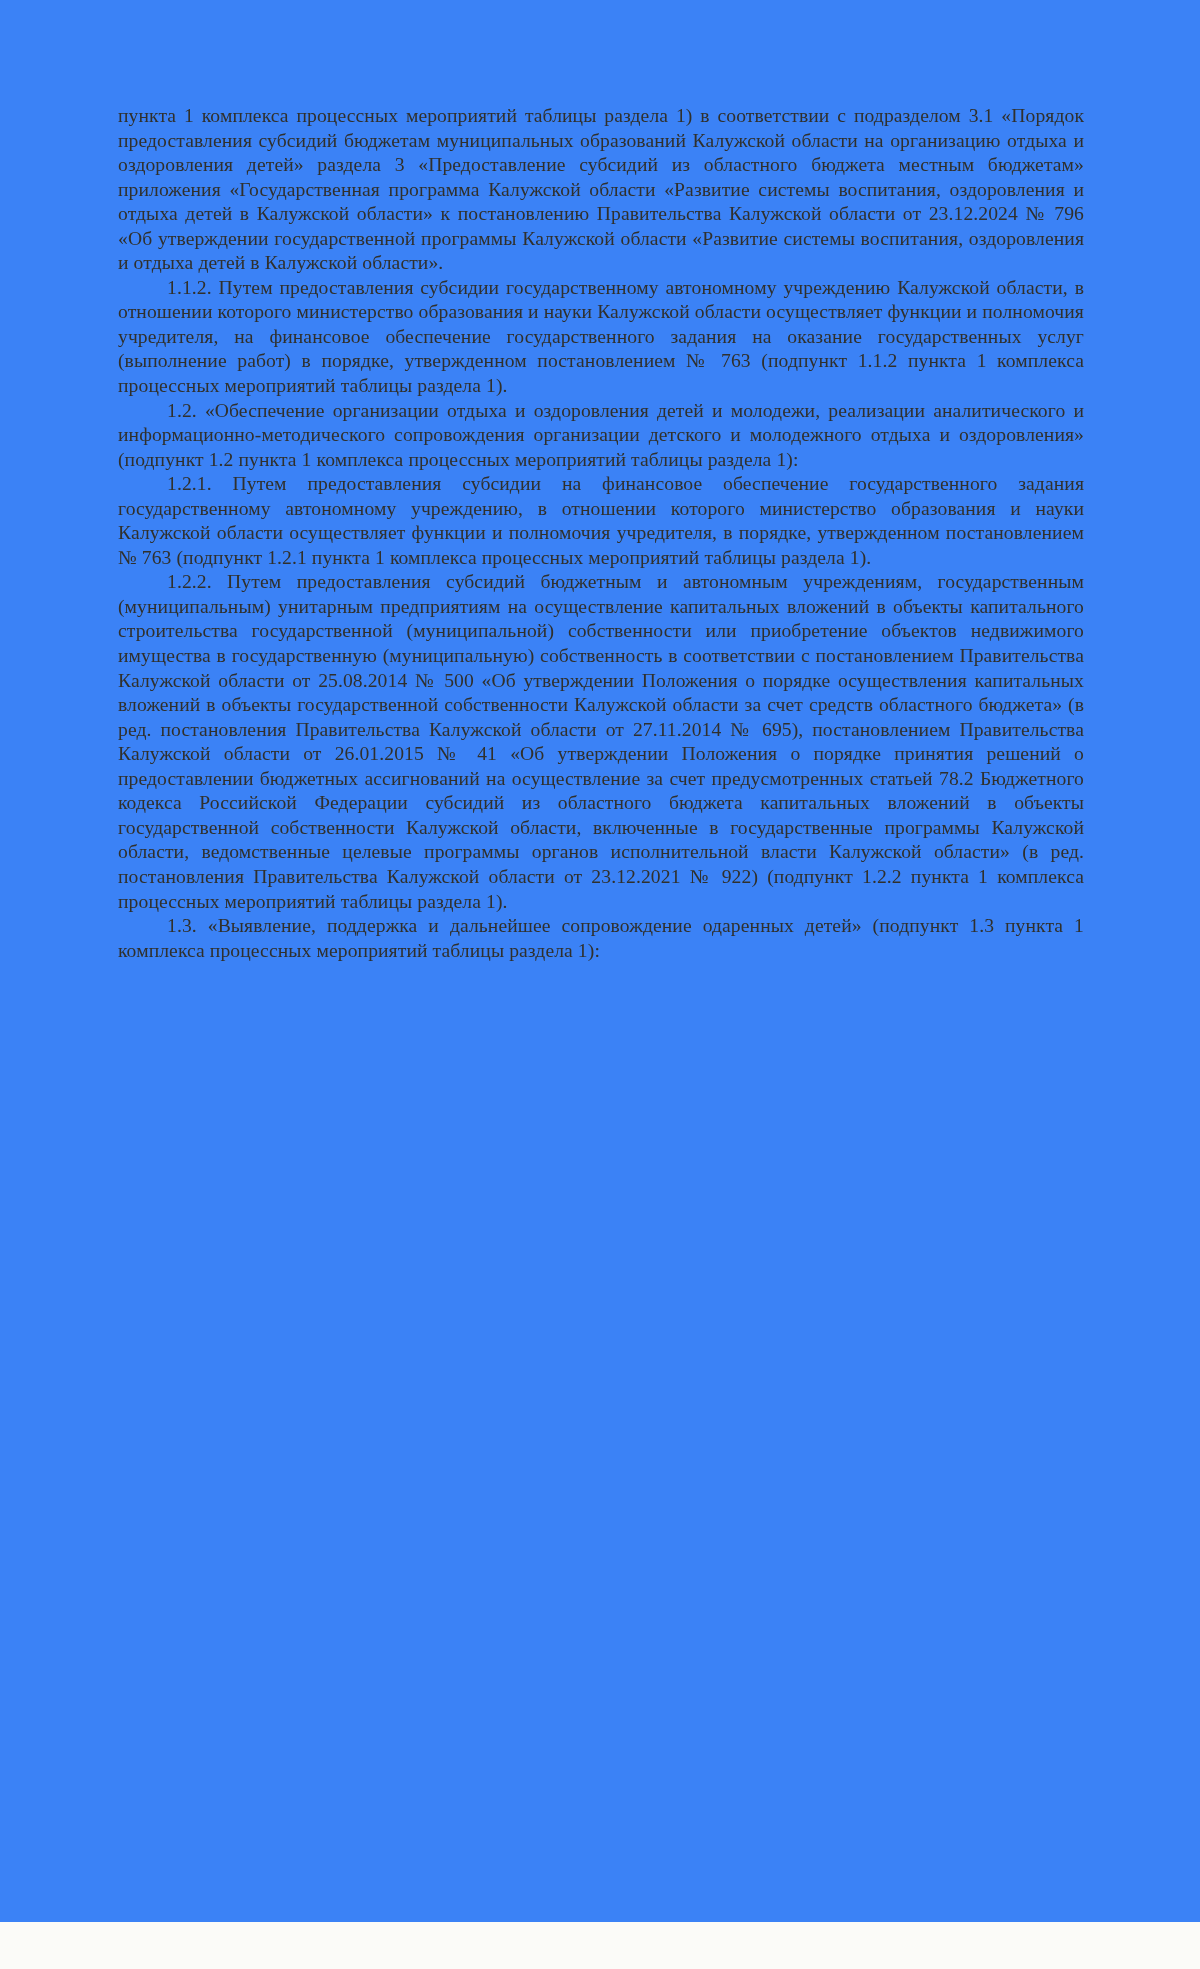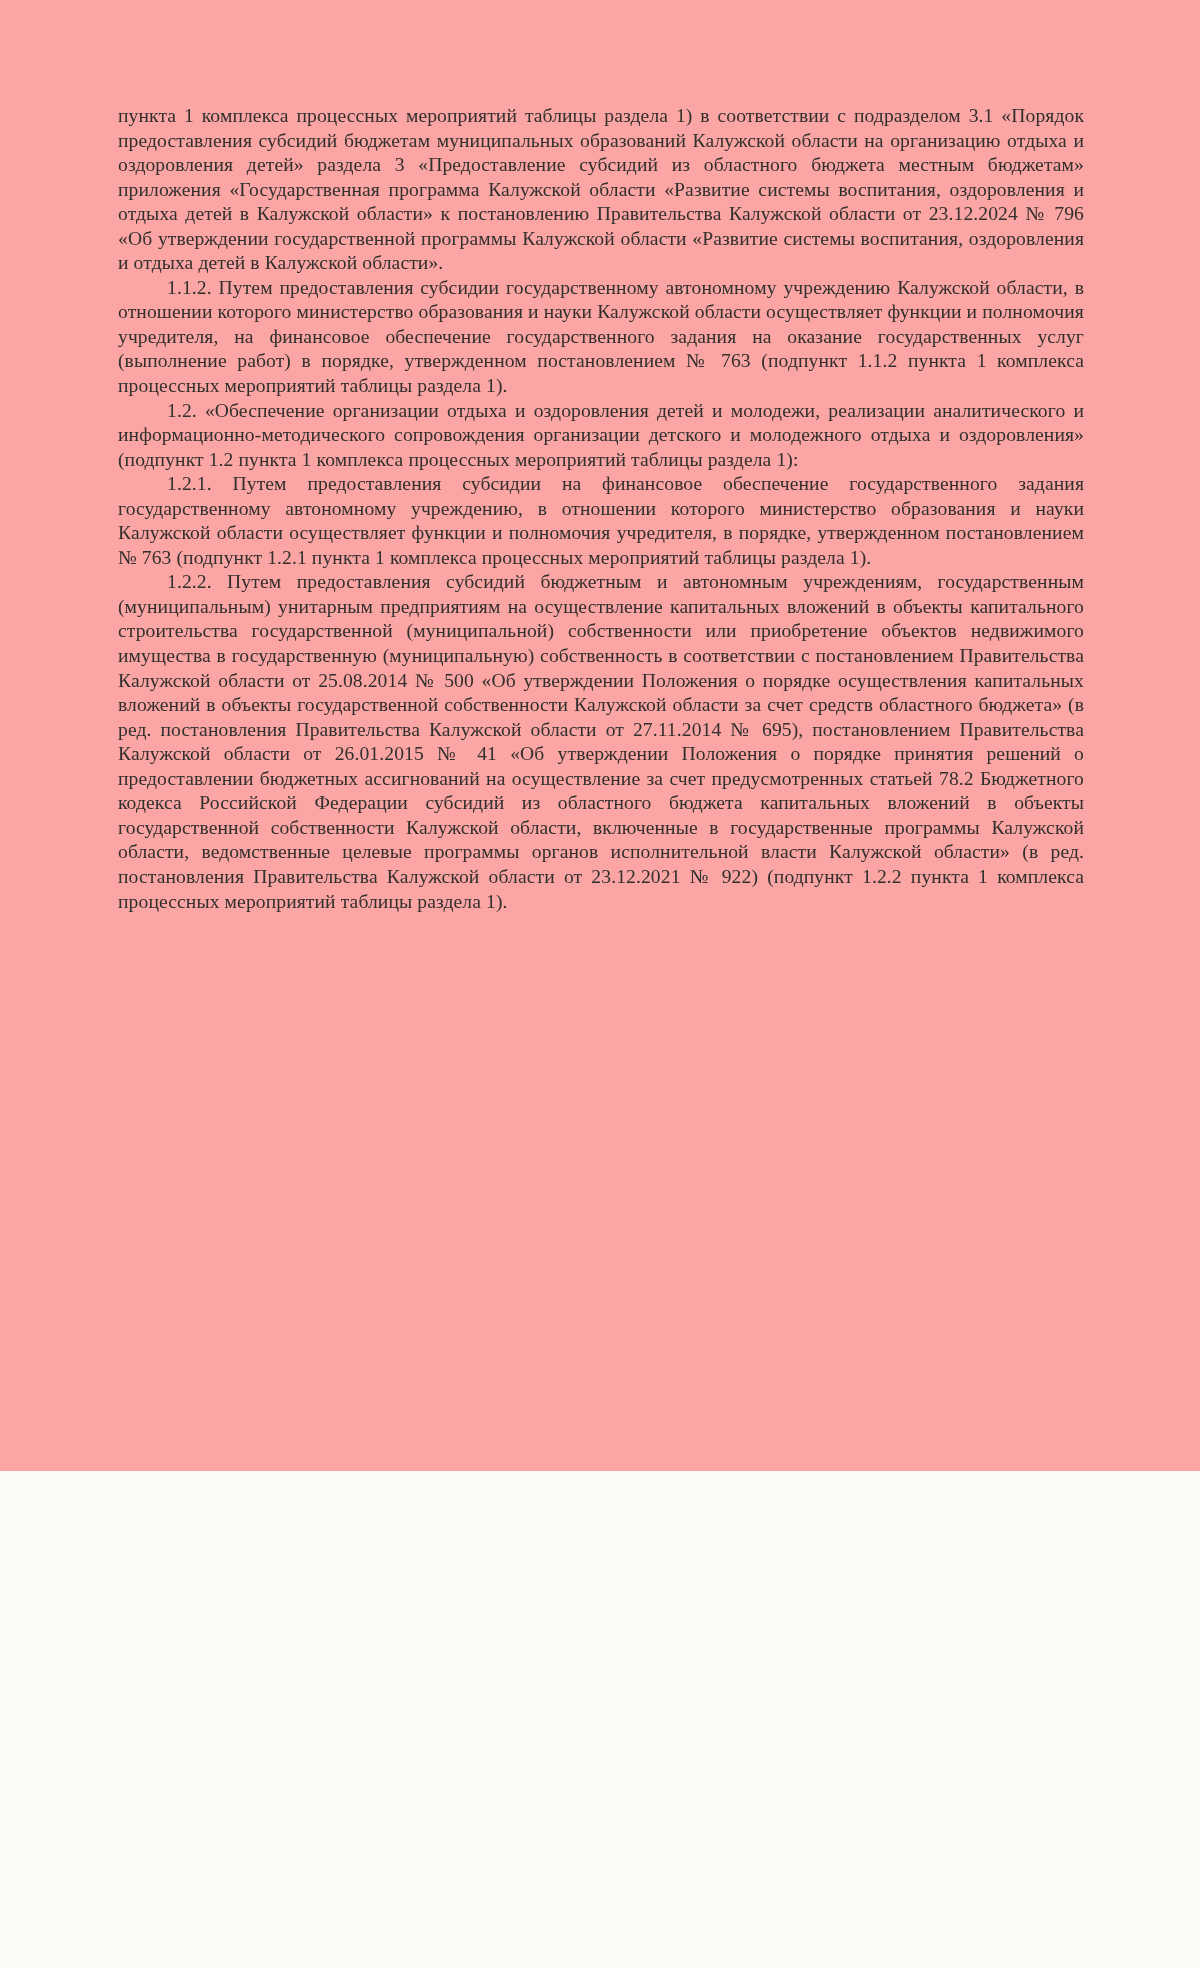--- a/index.html
+++ b/index.html
@@ -12,22 +12,22 @@
     background: #fbfbf8;
     font-family: "Liberation Serif", "DejaVu Serif", serif;
     position: relative;
     overflow: hidden;
   }
   .page {
     position: absolute;
     left: 0;
     top: 0;
     width: 1200px;
-    height: 1471px;
-    background: #fca5a5;
+    height: 1922px;
+    background: #3b82f6;
   }
   .text-block {
     position: absolute;
     left: 118px;
     top: 104px;
     width: 966px;
     color: #30302c;
     font-size: 19.6px;
     line-height: 24.55px;
     text-align: justify;
@@ -44,14 +44,15 @@
 </head>
 <body>
 
 <div class="page">
   <div class="text-block">
     <p>пункта 1 комплекса процессных мероприятий таблицы раздела 1) в соответствии с подразделом 3.1 «Порядок предоставления субсидий бюджетам муниципальных образований Калужской области на организацию отдыха и оздоровления детей» раздела 3 «Предоставление субсидий из областного бюджета местным бюджетам» приложения «Государственная программа Калужской области «Развитие системы воспитания, оздоровления и отдыха детей в Калужской области» к постановлению Правительства Калужской области от 23.12.2024 № 796 «Об утверждении государственной программы Калужской области «Развитие системы воспитания, оздоровления и отдыха детей в Калужской области».</p>
     <p class="indent">1.1.2. Путем предоставления субсидии государственному автономному учреждению Калужской области, в отношении которого министерство образования и науки Калужской области осуществляет функции и полномочия учредителя, на финансовое обеспечение государственного задания на оказание государственных услуг (выполнение работ) в порядке, утвержденном постановлением № 763 (подпункт 1.1.2 пункта 1 комплекса процессных мероприятий таблицы раздела 1).</p>
     <p class="indent">1.2. «Обеспечение организации отдыха и оздоровления детей и молодежи, реализации аналитического и информационно-методического сопровождения организации детского и молодежного отдыха и оздоровления» (подпункт 1.2 пункта 1 комплекса процессных мероприятий таблицы раздела 1):</p>
     <p class="indent">1.2.1. Путем предоставления субсидии на финансовое обеспечение государственного задания государственному автономному учреждению, в отношении которого министерство образования и науки Калужской области осуществляет функции и полномочия учредителя, в порядке, утвержденном постановлением № 763 (подпункт 1.2.1 пункта 1 комплекса процессных мероприятий таблицы раздела 1).</p>
     <p class="indent">1.2.2. Путем предоставления субсидий бюджетным и автономным учреждениям, государственным (муниципальным) унитарным предприятиям на осуществление капитальных вложений в объекты капитального строительства государственной (муниципальной) собственности или приобретение объектов недвижимого имущества в государственную (муниципальную) собственность в соответствии с постановлением Правительства Калужской области от 25.08.2014 № 500 «Об утверждении Положения о порядке осуществления капитальных вложений в объекты государственной собственности Калужской области за счет средств областного бюджета» (в ред. постановления Правительства Калужской области от 27.11.2014 № 695), постановлением Правительства Калужской области от 26.01.2015 № 41 «Об утверждении Положения о порядке принятия решений о предоставлении бюджетных ассигнований на осуществление за счет предусмотренных статьей 78.2 Бюджетного кодекса Российской Федерации субсидий из областного бюджета капитальных вложений в объекты государственной собственности Калужской области, включенные в государственные программы Калужской области, ведомственные целевые программы органов исполнительной власти Калужской области» (в ред. постановления Правительства Калужской области от 23.12.2021 № 922) (подпункт 1.2.2 пункта 1 комплекса процессных мероприятий таблицы раздела 1).</p>
+    <p class="indent">1.3. «Выявление, поддержка и дальнейшее сопровождение одаренных детей» (подпункт 1.3 пункта 1 комплекса процессных мероприятий таблицы раздела 1):</p>
   </div>
 </div>
 
 </body></html>

